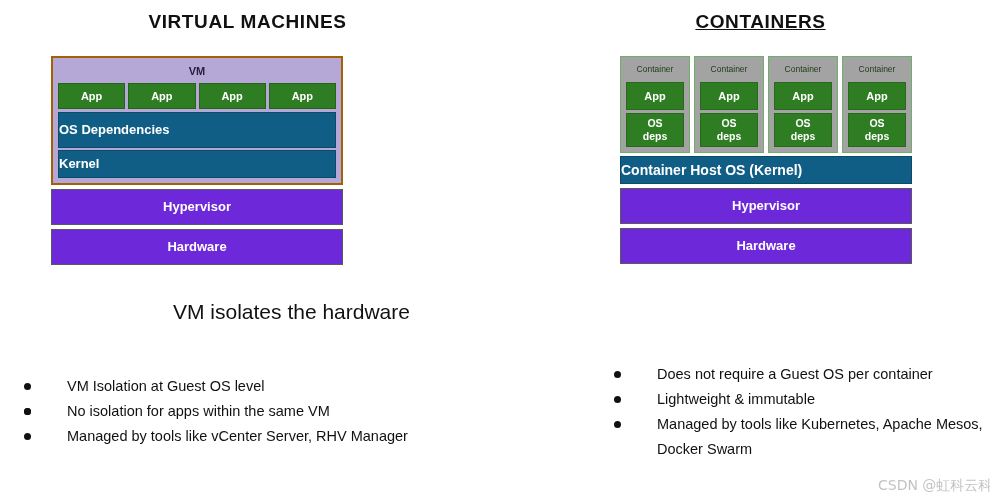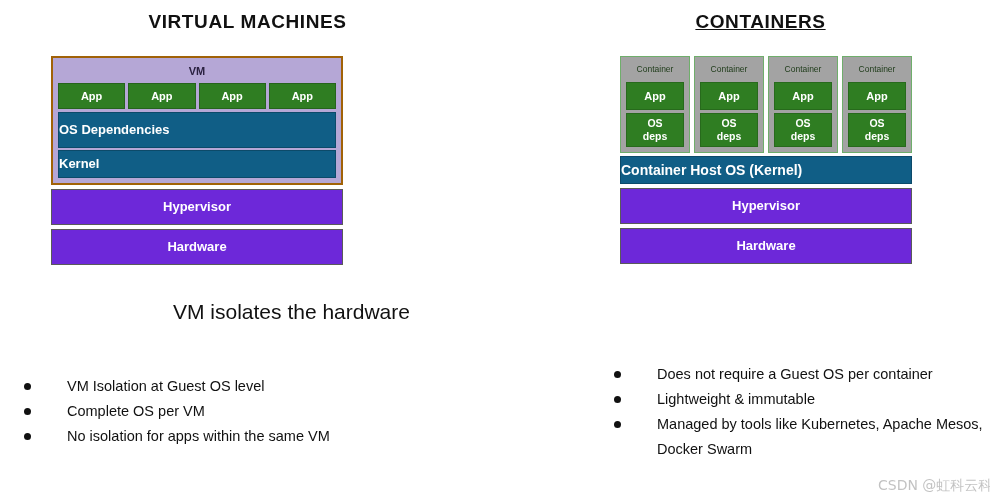--- a/index.html
+++ b/index.html
@@ -264,25 +264,28 @@
 
     <div class="tagline tagline-vm">VM isolates the hardware</div>
 
     <ul class="bullets bullets-vm">
       <li>
         <span class="dot"></span>
         <span>VM Isolation at Guest OS level</span>
       </li>
       <li>
         <span class="dot"></span>
-        <span>Complete OS per VM</span>
       </li>
       <li>
         <span class="dot"></span>
         <span>No isolation for apps within the same VM</span>
+      </li>
+      <li>
+        <span class="dot"></span>
+        <span>Managed by tools like vCenter Server, RHV Manager</span>
       </li>
     </ul>
   </div>
 
   <div class="column col-right">
 
     <div class="section-title">CONTAINERS</div>
 
 
     <ul class="bullets" style="left:101px; top:362px; width:390px;">

